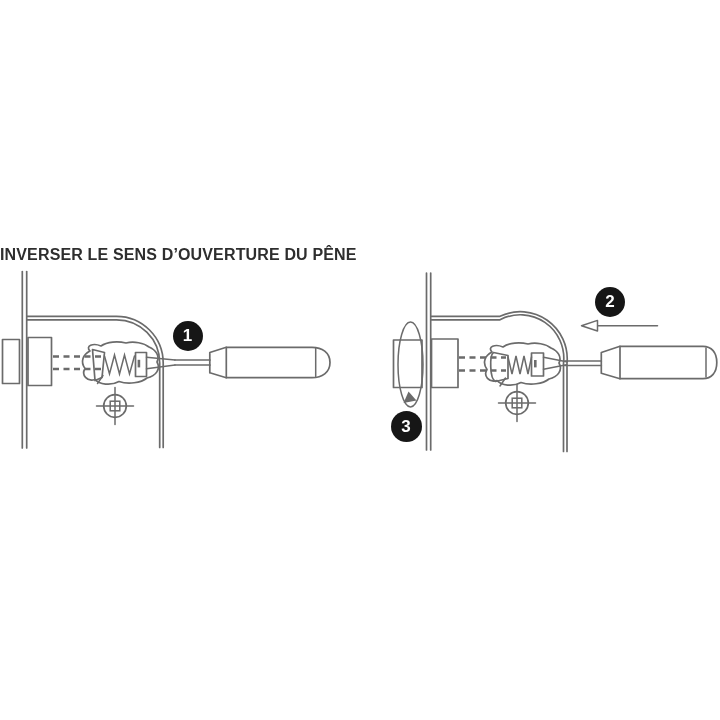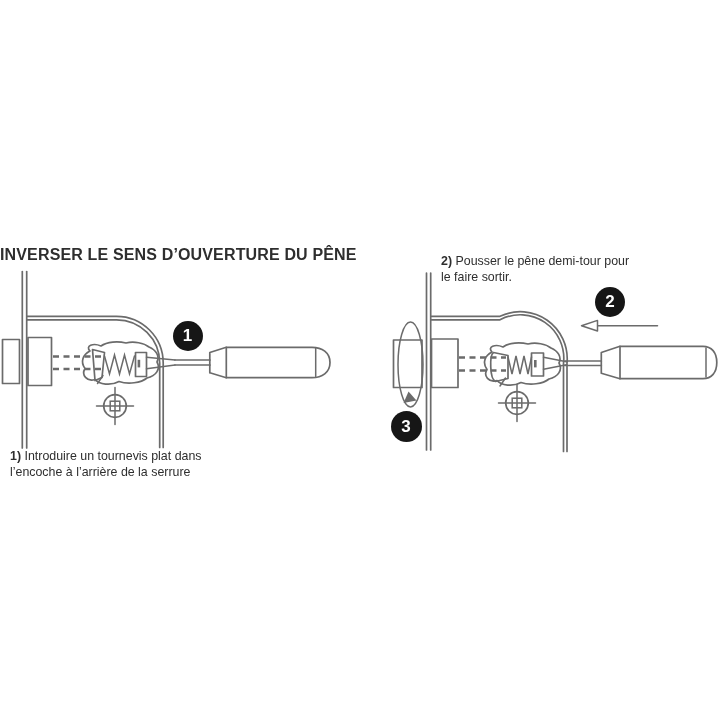--- a/index.html
+++ b/index.html
@@ -118,30 +118,20 @@
 
       <g>
         <path class="thin" d="M597.5 325.7 H657.5"></path>
         <path class="arrowhead" d="M581.5 325.7 L597.5 320.4 L597.5 331 Z"></path>
       </g>
     </g>
   </svg>
 
   <div class="page-title">INVERSER LE SENS D’OUVERTURE DU PÊNE</div>
 
-  <div class="caption" style="left:10px;top:449px;width:215px">
-    <span class="b">1)</span>
-    <span>Introduire un tournevis plat dans</span><br>
-    <span>l’encoche à l’arrière de la serrure</span>
-  </div>
 
-  <div class="caption" style="left:441px;top:254px;width:210px">
-    <span class="b">2)</span>
-    <span>Pousser le pêne demi-tour pour</span><br>
-    <span>le faire sortir.</span>
-  </div>
 
 
   <div class="badge" style="left:172.5px;top:321px">1</div>
   <div class="badge" style="left:595px;top:287px">2</div>
   <div class="badge" style="left:390.5px;top:411px;width:31px;height:31px">3</div>
 
 </div>
 
 </body></html>

